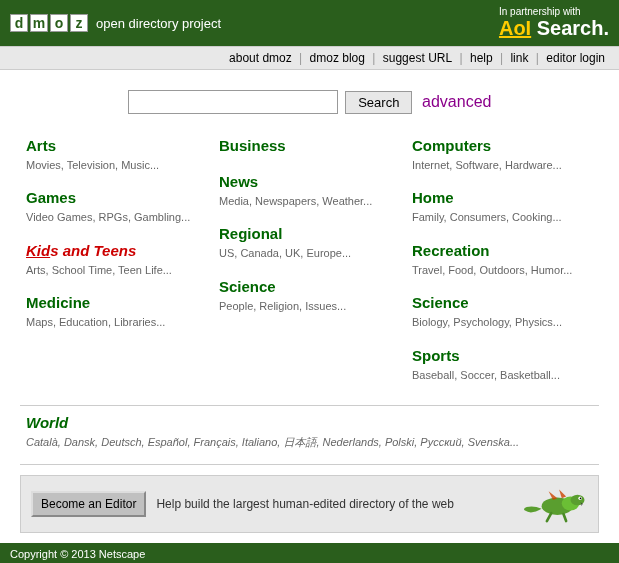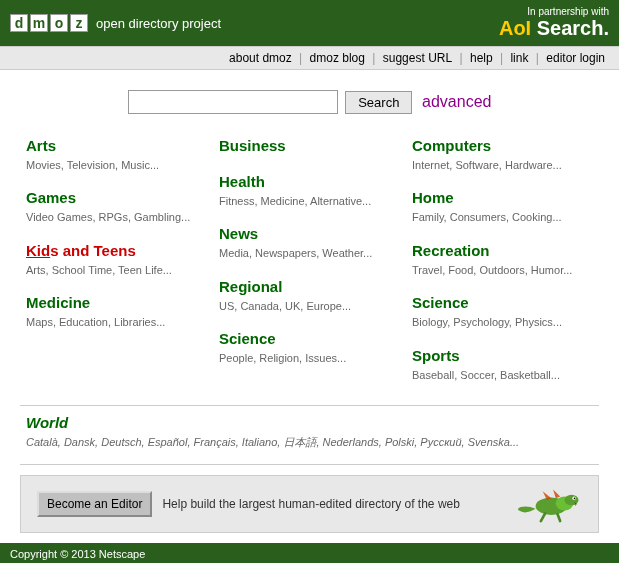--- a/index.html
+++ b/index.html
@@ -20,23 +20,23 @@
     .logo-letter {
       background: #fff;
       color: #2a5e1c;
       font-weight: bold;
       font-size: 14px;
       width: 18px; height: 18px;
       display: flex; align-items: center; justify-content: center;
       border: 1px solid #999;
     }
     #logo-title { color: #fff; font-size: 13px; }
-    #aol-area { text-align: right; color: #fff; font-size: 11px; }
+    #aol-area { color: #fff; font-size: 11px; }
     #aol-area .aol-text { font-size: 20px; font-weight: bold; color: #fff; }
-    #aol-area .aol-text span { color: #ffcc00; }
+    #aol-area .aol-text span { color: #ffcc00; text-decoration: underline; }
 
     
     #navbar {
       background: #e8e8e8;
       border-top: 1px solid #ccc;
       border-bottom: 1px solid #ccc;
       padding: 4px 10px;
       text-align: right;
       font-size: 12px;
     }
@@ -93,21 +93,21 @@
     #world-section .cat-subtitle { font-size: 11px; color: #666; }
 
     
     .section-divider { border: none; border-top: 1px solid #ccc; margin: 4px 20px; }
 
     
     #editor-banner {
       background: #e8e8e8;
       border: 1px solid #ccc;
       margin: 10px 20px;
-      padding: 8px 16px;
+      padding: 8px 10px;
       display: flex;
       align-items: center;
       gap: 10px;
     }
     #editor-btn {
       background: #c0c0c0;
       border: 2px outset #ddd;
       padding: 4px 8px;
       font-size: 12px;
       cursor: pointer;
@@ -175,36 +175,32 @@
   <div>
     <div class="cat-block">
       <a class="cat-title" href="#">Arts</a><br>
       <span class="cat-subtitle">Movies, Television, Music...</span>
     </div>
     <div class="cat-block">
       <a class="cat-title" href="#">Games</a><br>
       <span class="cat-subtitle">Video Games, RPGs, Gambling...</span>
     </div>
     <div class="cat-block">
-      <a class="cat-title" href="#" style="color:#cc0000;"><span style="text-decoration:underline; color:#cc0000;">Kid</span>s and Teens</a><br>
+      <a class="cat-title" href="#" style="color:#cc0000;font-style:italic;"><span style="text-decoration:underline; color:#cc0000;">Kid</span>s and Teens</a><br>
       <span class="cat-subtitle">Arts, School Time, Teen Life...</span>
     </div>
     <div class="cat-block">
       <a class="cat-title" href="#">Medicine</a><br>
       <span class="cat-subtitle">Maps, Education, Libraries...</span>
     </div>
   </div>
 
   <div>
     <div class="cat-block">
       <a class="cat-title" href="#">Business</a><br>
-    </div>
-    <div class="cat-block">
-      <a class="cat-title" href="#">Health</a><br>
-      <span class="cat-subtitle">Fitness, Medicine, Alternative...</span>
     </div>
     <div class="cat-block">
       <a class="cat-title" href="#">News</a><br>
       <span class="cat-subtitle">Media, Newspapers, Weather...</span>
     </div>
     <div class="cat-block">
       <a class="cat-title" href="#">Regional</a><br>
       <span class="cat-subtitle">US, Canada, UK, Europe...</span>
     </div>
     <div class="cat-block">

